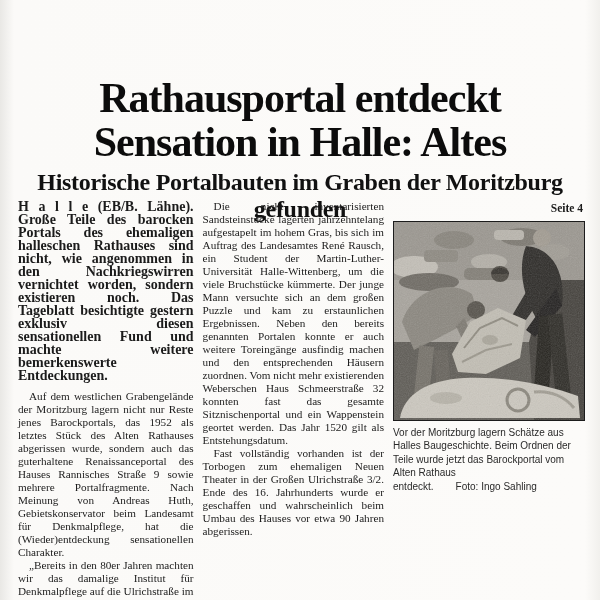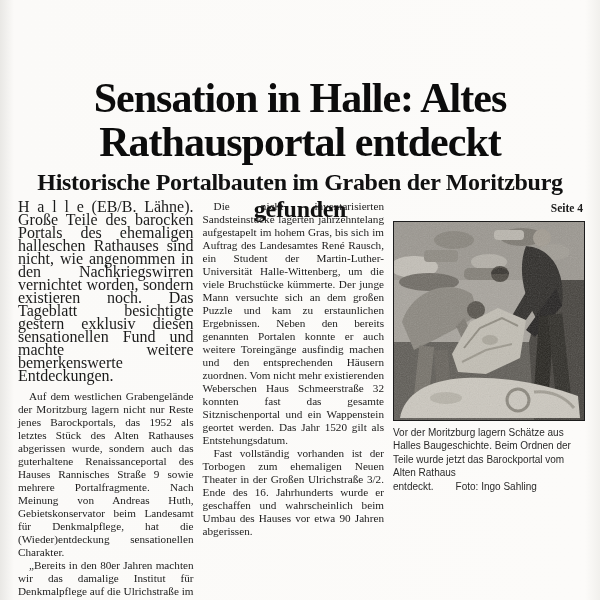--- a/index.html
+++ b/index.html
@@ -20,21 +20,21 @@
   }
   .columns{
     position:absolute;top:200px;left:18px;width:567px;
     display:flex;gap:9px;
   }
   .col{font-size:11.2px;line-height:13px;text-align:justify;}
   .col1{width:178px;}
   .col2{width:184px;}
   .col3{width:194px;}
   .col p{margin:0;}
-  .lead{font-weight:normal;font-size:16px;}
+  .lead{font-weight:bold;font-size:14px;}
   .indent{text-indent:11px;}
   .gap-before{margin-top:8px !important;}
   .page-ref{
     text-align:right;font-weight:bold;font-size:11.5px;
     margin-top:2px !important;padding-right:2px;
   }
   .photo-frame{
     margin-top:6px;width:190px;height:198px;
     border:1px solid #1c1c1c;background:#b2aea7;overflow:hidden;
   }
@@ -46,22 +46,22 @@
     text-align:left;text-indent:0;
   }
   .credit{padding-left:22px;white-space:nowrap;}
 </style>
 </head>
 <body>
 
 <div class="sheet">
 
   <div class="headline">
+    <div>Rathausportal entdeckt</div>
     <div>Sensation in Halle: Altes</div>
-    <div>Rathausportal entdeckt</div>
   </div>
 
   <div class="subheadline">Historische Portalbauten im Graben der Moritzburg gefunden</div>
 
   <div class="columns">
 
     <div class="col col1">
       <p class="lead">H a l l e (EB/B. Lähne). Große Teile des barocken Portals des ehemaligen halleschen Rathauses sind nicht, wie angenommen in den Nachkriegswirren vernichtet worden, sondern existieren noch. Das Tageblatt besichtigte gestern exklusiv diesen sensationellen Fund und machte weitere bemerkenswerte Entdeckungen.</p>
       <p class="indent gap-before">Auf dem westlichen Grabengelände der Moritzburg lagern nicht nur Reste jenes Barockportals, das 1952 als letztes Stück des Alten Rathauses abgerissen wurde, sondern auch das guterhaltene Renaissanceportal des Hauses Rannisches Straße 9 sowie mehrere Portalfragmente. Nach Meinung von Andreas Huth, Gebietskonservator beim Landesamt für Denkmalpflege, hat die (Wieder)entdeckung sensationellen Charakter.</p>
       <p class="indent">„Bereits in den 80er Jahren machten wir das damalige Institut für Denkmalpflege auf die Ulrichstraße im Burggraben aufmerksam“, erklärt dazu Dr. Peter Romanus, Direktor der</p>

